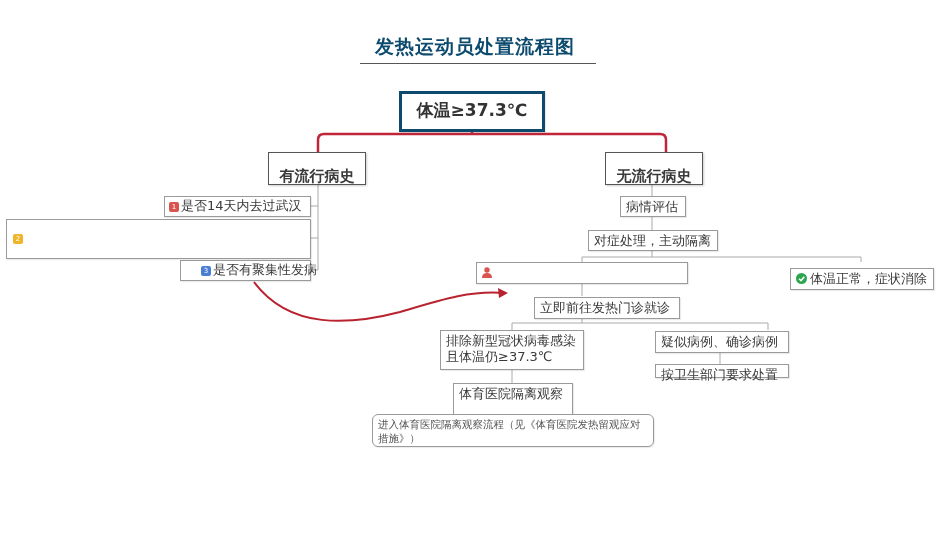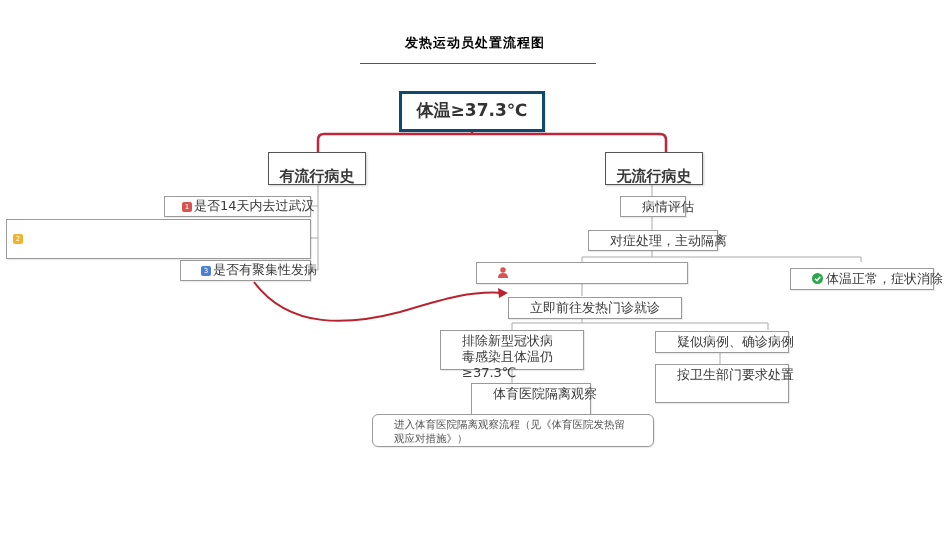--- a/index.html
+++ b/index.html
@@ -1,22 +1,22 @@
 <!DOCTYPE html>
 <html><head>
 <meta charset="utf-8">
 <style>
   html, body { margin:0; padding:0; }
   body { width:950px; height:534px; background:#ffffff; position:relative; overflow:hidden;
          font-family:"DejaVu Sans","Liberation Sans",sans-serif; color:#333; }
   .title { position:absolute; left:365px; top:34px; width:220px; text-align:center;
-           font-size:13px; font-weight:bold; color:#000000; letter-spacing:1px; }
+           font-size:19px; font-weight:bold; color:#0c4a6e; letter-spacing:1px; }
   .title-rule { position:absolute; left:360px; top:63px; width:236px; height:1px; background:#555; }
   .node { position:absolute; border:1px solid #9a9a9a; background:#fff; box-sizing:border-box;
-          font-size:13px; color:#3a3a3a; line-height:16px; padding:2px 21px; white-space:nowrap;
+          font-size:13px; color:#3a3a3a; line-height:16px; padding:2px 5px; white-space:nowrap;
           box-shadow:1px 1px 1px rgba(0,0,0,0.08); }
   .root { border:3px solid #0c4a6e; font-size:17px; font-weight:bold; padding:0; text-align:center;
           line-height:33px; color:#333; }
   .branch { border:1px solid #555; font-size:15px; font-weight:bold; text-align:center; padding:8px;
             line-height:31px; box-shadow:1px 1px 2px rgba(0,0,0,0.2); }
   .wrap { white-space:normal; }
   .small { font-size:10.5px; line-height:14px; color:#555; }
   .badge { display:inline-block; width:10px; height:10px; border-radius:2px; color:#fff;
            font-size:7px; line-height:10px; text-align:center; vertical-align:middle; margin-right:2px; }
   .ico { display:inline-block; vertical-align:middle; margin-right:3px; }
@@ -51,21 +51,21 @@
 </svg>
 
 <div class="title">发热运动员处置流程图</div>
 <div class="title-rule"></div>
 
 <div class="node root" style="left:399px;top:91px;width:146px;height:41px;">体温≥37.3℃</div>
 
 <div class="node branch" style="left:268px;top:152px;width:98px;height:33px;">有流行病史</div>
 <div class="node branch" style="left:605px;top:152px;width:98px;height:33px;">无流行病史</div>
 
-<div class="node" style="left:164px;top:196px;width:147px;height:21px;padding:1px 17px;">
+<div class="node" style="left:164px;top:196px;width:147px;height:21px;padding:1px 4px;">
   <span class="badge" style="background:#d9534f">1</span><span>是否14天内去过武汉</span>
 </div>
 <div class="node wrap" style="left:6px;top:219px;width:305px;height:40px;padding:1px 4px 1px 22px;">
   <span class="badge" style="background:#f0b429;position:absolute;left:6px;top:14px;">2</span>
 </div>
 <div class="node" style="left:180px;top:260px;width:131px;height:21px;padding:1px 20px;">
   <span class="badge" style="background:#4a7fd4">3</span><span>是否有聚集性发病</span>
 </div>
 
 <div class="node" style="left:620px;top:196px;width:66px;height:21px;">病情评估</div>
@@ -77,19 +77,19 @@
         <path d="M0 11 Q0 6 5 6 Q10 6 10 11Z" fill="#d9534f"></path>
       </svg></span>
 </div>
 <div class="node" style="left:790px;top:268px;width:144px;height:22px;">
   <span class="ico"><svg width="11" height="11">
         <circle cx="5.5" cy="5.5" r="5.5" fill="#2ea44f"></circle>
         <path d="M3 5.7 L5 7.6 L8.3 3.8" stroke="#fff" stroke-width="1.5" fill="none"></path>
       </svg></span><span>体温正常，症状消除</span>
 </div>
 
-<div class="node" style="left:508px;top:297px;width:174px;height:22px;">立即前往发热门诊就诊</div>
+<div class="node" style="left:534px;top:297px;width:146px;height:22px;">立即前往发热门诊就诊</div>
 
 <div class="node wrap" style="left:440px;top:330px;width:144px;height:40px;">排除新型冠状病毒感染且体温仍≥37.3℃</div>
 <div class="node" style="left:655px;top:331px;width:134px;height:22px;">疑似病例、确诊病例</div>
-<div class="node" style="left:655px;top:364px;width:134px;height:39px;">按卫生部门要求处置</div>
-<div class="node" style="left:471px;top:383px;width:120px;height:38px;">体育医院隔离观察</div>
+<div class="node" style="left:655px;top:364px;width:134px;height:14px;">按卫生部门要求处置</div>
+<div class="node" style="left:453px;top:383px;width:120px;height:38px;">体育医院隔离观察</div>
 <div class="node wrap small" style="left:372px;top:414px;width:282px;height:33px;border-radius:6px;">进入体育医院隔离观察流程（见《体育医院发热留观应对措施》）</div>
 
 </body></html>

